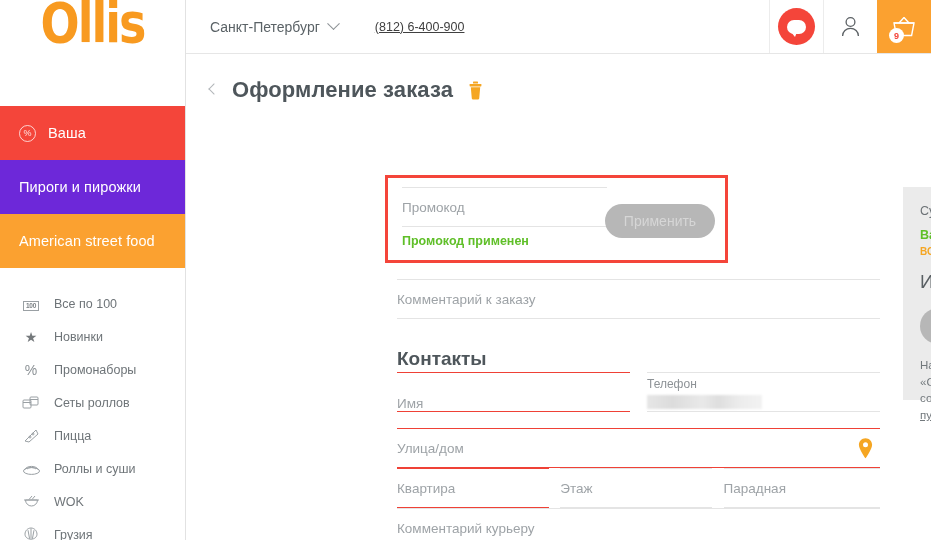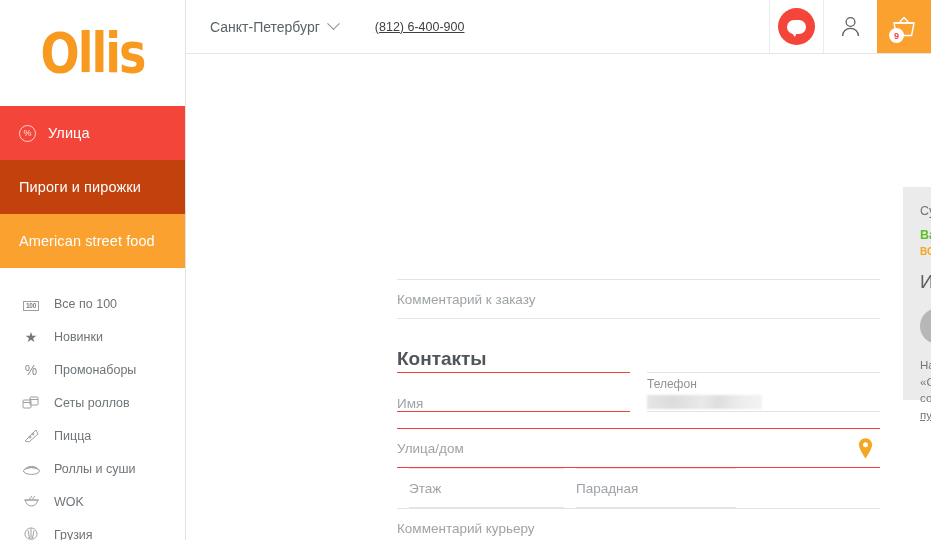--- a/index.html
+++ b/index.html
@@ -16,21 +16,21 @@
   .sidebar {
     width: 186px; height: 540px;
     background: #ffffff;
     border-right: 1px solid #e2e2e2;
     flex: 0 0 186px;
     position: relative;
     overflow: hidden;
   }
   .logo-wrap {
     height: 106px;
-    display: flex; align-items: center; justify-content: center;
+    display: flex; align-items: flex-start; justify-content: center;
     background: #fff;
   }
   .logo-text {
     font-family: "DejaVu Sans", sans-serif;
     font-weight: bold;
     font-size: 46px;
     color: #F89A20;
     letter-spacing: -2px;
     line-height: 1;
     transform: scaleY(1.18);
@@ -38,21 +38,21 @@
   }
   .nav-block {
     height: 54px;
     display: flex; align-items: center;
     padding-left: 19px;
     color: #fff;
     font-size: 14.5px;
     letter-spacing: .1px;
   }
   .nav-red { background: #F4453A; }
-  .nav-green { background: #c2410c; }
+  .nav-green { background: #6d28d9; }
   .nav-orange { background: #FBA130; }
   .nav-block .pct-icon {
     width: 17px; height: 17px;
     border: 1.3px solid rgba(255,255,255,.75);
     border-radius: 50%;
     margin-right: 12px;
     display: flex; align-items: center; justify-content: center;
     font-size: 9px; color: rgba(255,255,255,.85);
     flex: 0 0 17px;
   }
@@ -295,21 +295,21 @@
 
 <div class="app">
 
   <aside class="sidebar">
     <div class="logo-wrap">
       <div class="logo-text">Ollis</div>
     </div>
 
     <div class="nav-block nav-red">
       <span class="pct-icon">%</span>
-      <span>Улица</span>
+      <span>Ваша</span>
     </div>
     <div class="nav-block nav-green">
       <span>Пироги и пирожки</span>
     </div>
     <div class="nav-block nav-orange">
       <span>American street food</span>
     </div>
 
     <div class="menu">
       <div class="menu-item">
@@ -417,21 +417,39 @@
               <path d="M8 8l5-5.5M18 8l-5-5.5"></path>
               <path d="M3 8h20"></path>
           </svg>
           <span class="cart-badge">9</span>
         </div>
       </div>
     </div>
 
     <div class="content">
 
-
+      <div class="page-head">
+        <span class="back-chev"></span>
+        <span class="page-title">Оформление заказа</span>
+        <svg class="trash-ico" width="15" height="19" viewBox="0 0 15 19">
+          <rect x="5" y="0.5" width="5" height="2" rx="0.6" fill="#F5A623"></rect>
+          <rect x="1.6" y="3" width="11.8" height="2.4" rx="0.6" fill="#F5A623"></rect>
+          <path d="M2.8 6.3h9.4l-1 11.3a.9.9 0 0 1-.9.8H4.7a.9.9 0 0 1-.9-.8z" fill="#F5A623"></path>
+        </svg>
+      </div>
+
+      <div class="promo-wrap">
+        <div class="promo-inner">
+          <div class="fld promo-field">
+            <input type="text" value="" placeholder="Промокод" style="">
+          </div>
+          <button class="apply-btn">Применить</button>
+          <div class="promo-msg">Промокод применен</div>
+        </div>
+      </div>
 
       <div class="form-col">
 
         <div class="fld">
           <input type="text" value="" placeholder="Комментарий к заказу" style="">
         </div>
 
         <div class="section-title">Контакты</div>
 
         <div class="row2">
@@ -447,20 +465,23 @@
 
         <div class="fld red addr-fld">
           <input type="text" class="ph-light" value="" placeholder="Улица/дом" style="">
           <svg class="pin" width="17" height="23" viewBox="0 0 17 23">
             <path d="M8.5 1.2c-3.6 0-6.6 2.9-6.6 6.5 0 4.7 6.6 13.6 6.6 13.6s6.6-8.9 6.6-13.6c0-3.6-3-6.5-6.6-6.5z" fill="#F5A623"></path>
             <circle cx="8.5" cy="7.7" r="2.5" fill="#ffffff"></circle>
           </svg>
         </div>
 
         <div class="row3">
+          <div class="fld red c1">
+            <input type="text" value="" placeholder="Квартира" style="">
+          </div>
           <div class="gap"></div>
           <div class="fld c2">
             <input type="text" value="" placeholder="Этаж" style="">
           </div>
           <div class="gap"></div>
           <div class="fld c3">
             <input type="text" value="" placeholder="Парадная" style="">
           </div>
         </div>
 

